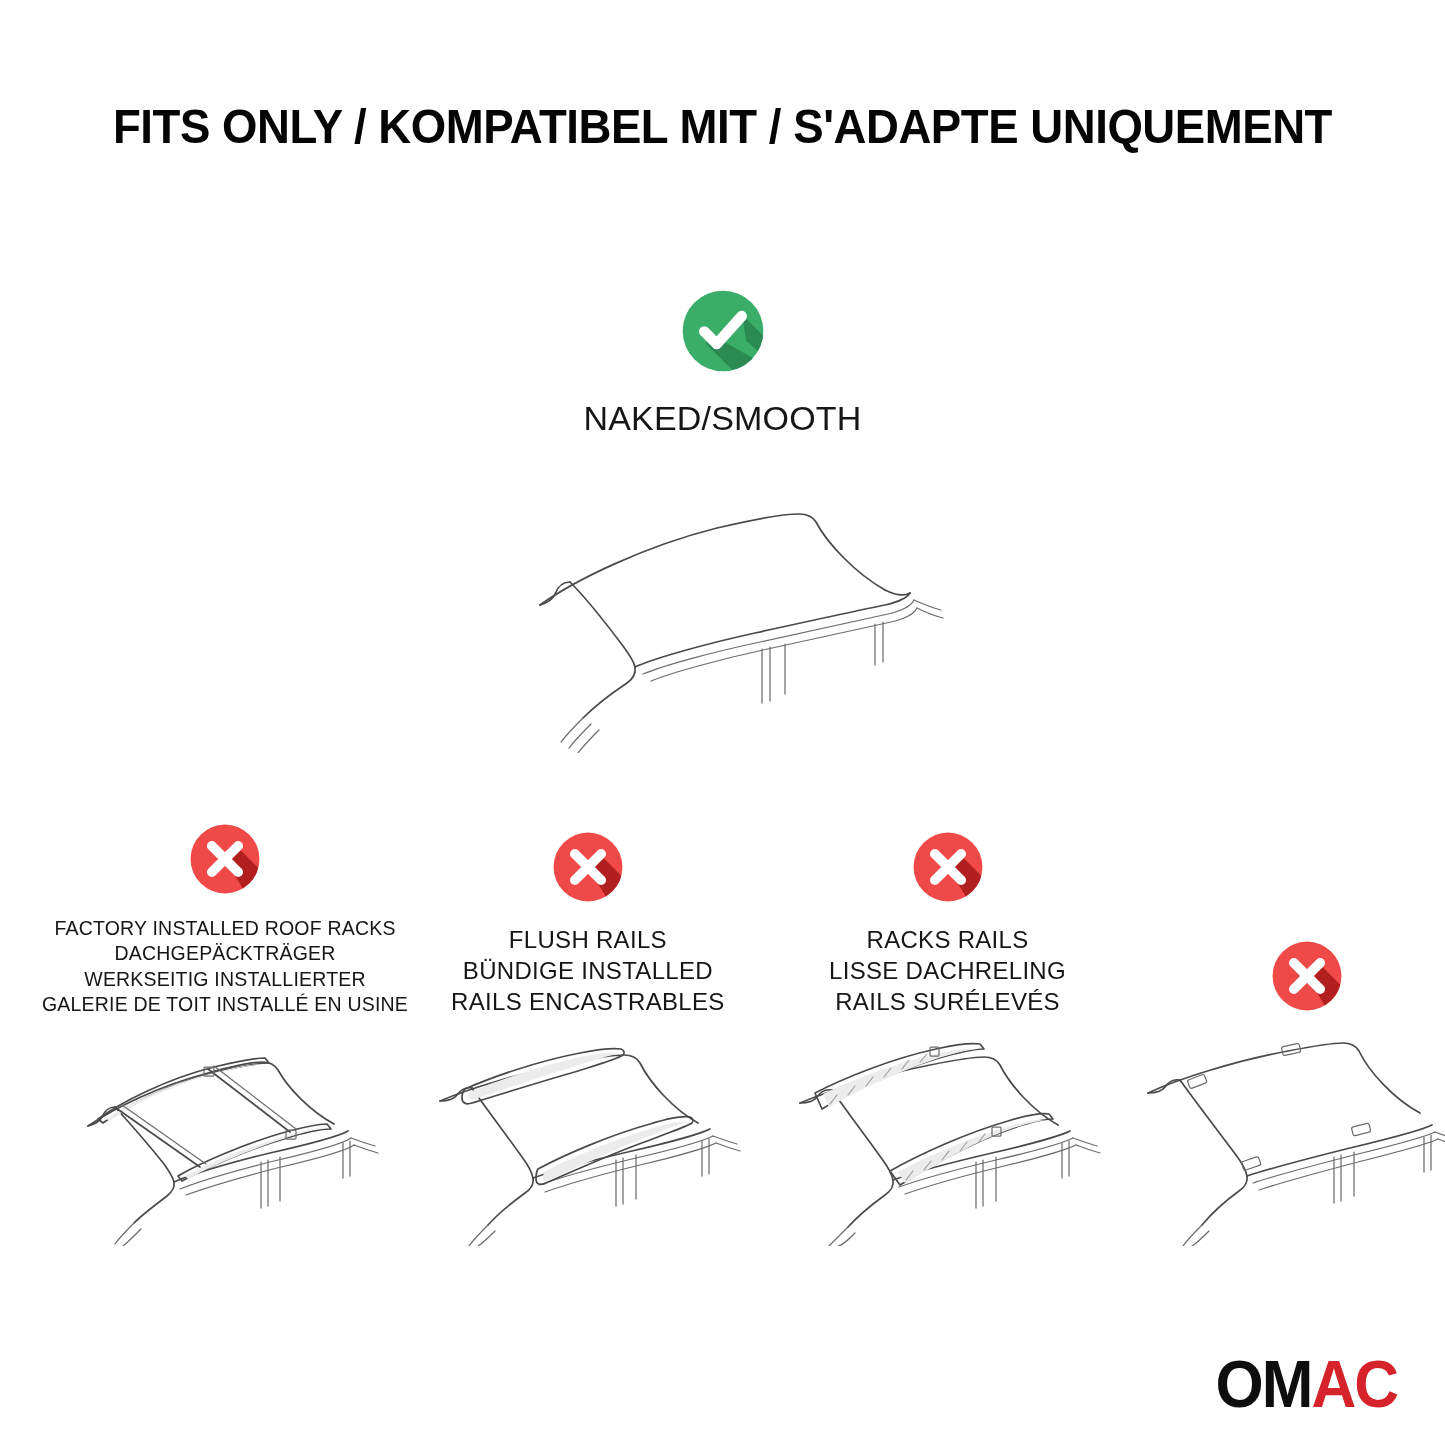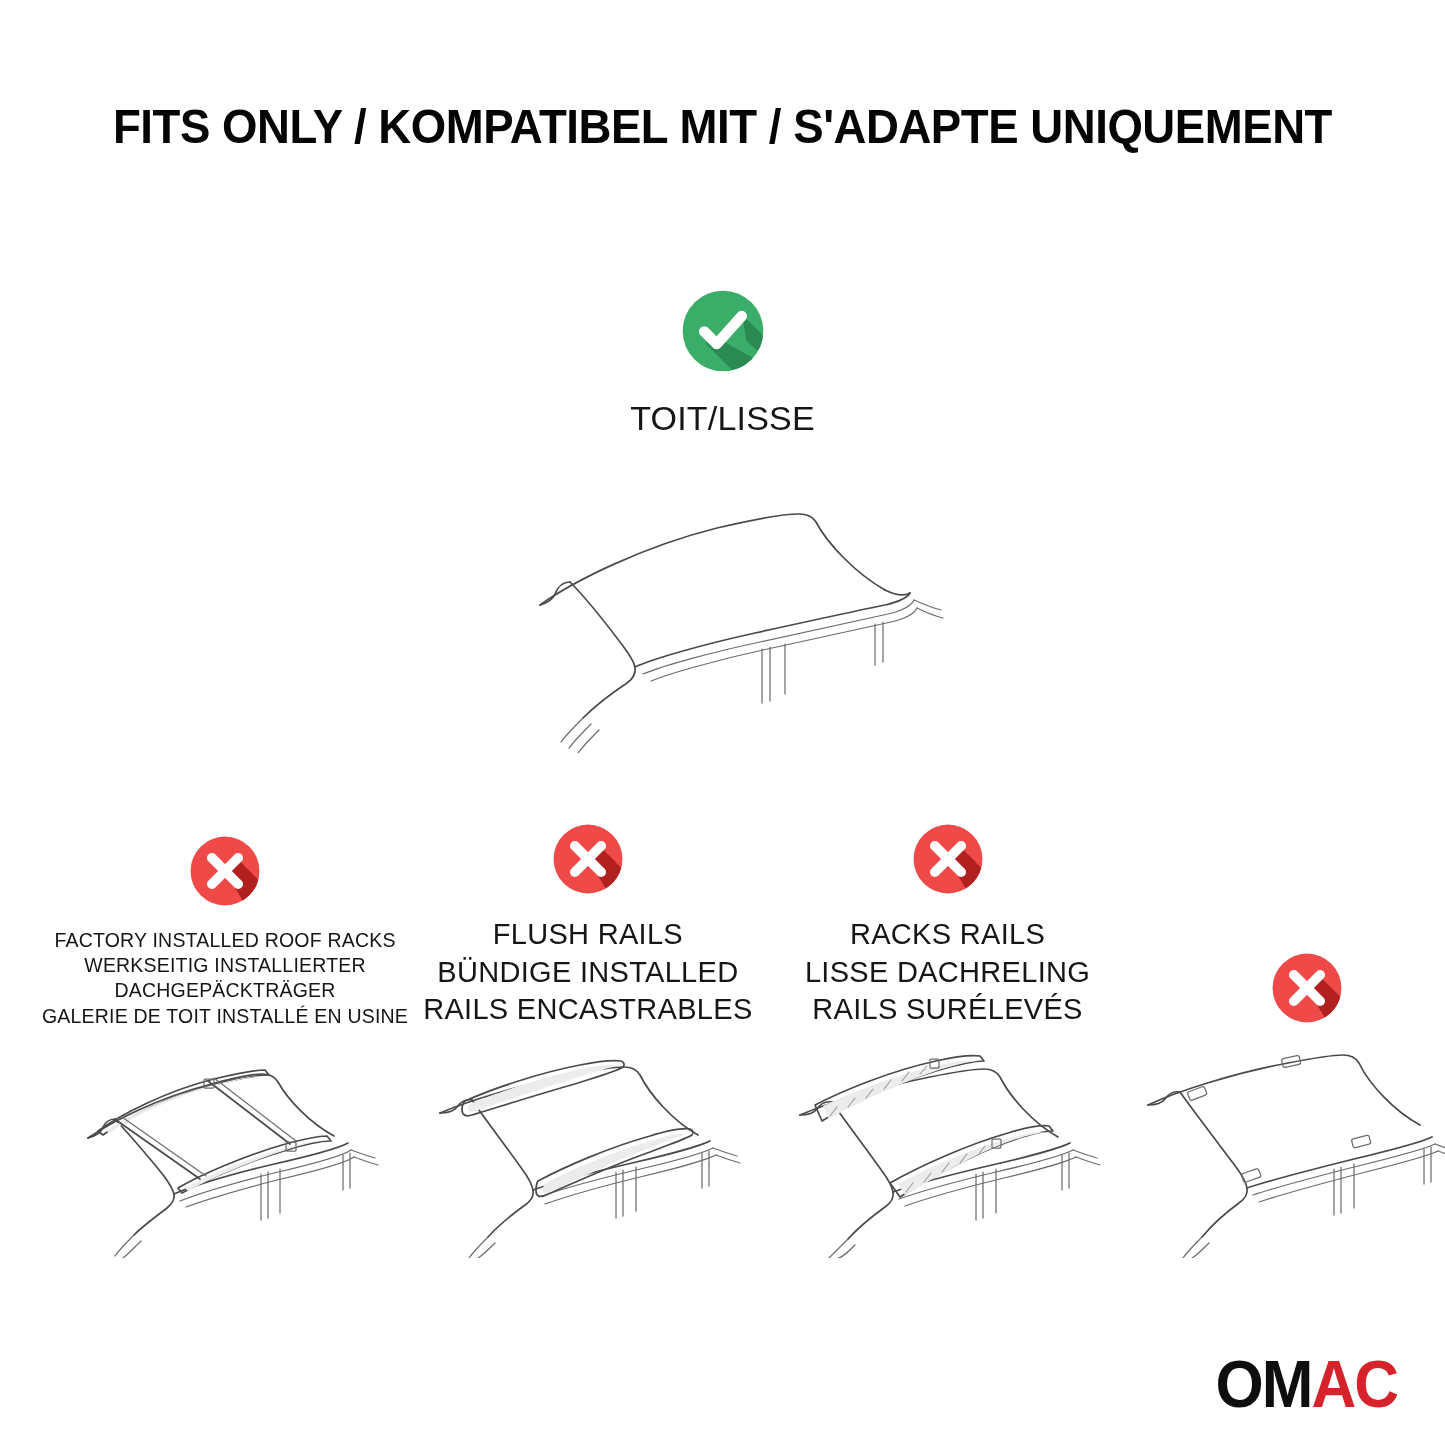--- a/index.html
+++ b/index.html
@@ -66,21 +66,21 @@
   .col{
     flex:1 1 0;
     display:flex;flex-direction:column;align-items:center;
   }
   .col .badge{width:82px;height:82px;}
   .col .badge svg{width:82px;height:82px;}
 
   .col-labels{
     margin-top:16px;
     text-align:center;
-    font-size:29px;
+    font-size:24px;
     font-weight:300;
     line-height:1.30;
     letter-spacing:0.3px;
     color:#161616;
   }
   .col-labels div{white-space:nowrap;}
   .col-labels.tight{font-size:19.5px;letter-spacing:0.2px;}
 
   .col-art{
     margin-top:14px;
@@ -125,21 +125,21 @@
       <circle cx="50" cy="50" r="42" fill="#3AAE68"></circle>
       <g clip-path="url(#clipGreen)">
         <polygon points="40,55 32,63 95,126 118,99" fill="#2A8A52"></polygon>
         <polygon points="70,33 95,58 118,99 74,60" fill="#2A8A52"></polygon>
       </g>
       <path d="M30.5,50.5 L43.5,63.5 L69.5,34.5" fill="none" stroke="#ffffff" stroke-width="11" stroke-linecap="round" stroke-linejoin="round"></path>
     </svg>
   </div>
 
   <div class="primary-labels">
-    <div>TOIT/LISSE</div>
+    <div>NAKED/SMOOTH</div>
   </div>
 </div>
 
 <div class="primary-art">
   <svg viewBox="0 0 540 255" xmlns="http://www.w3.org/2000/svg">
 
     <path class="roofline" d="M85,107 C120,82 190,48 262,30 C300,21 330,16 344,16 C352,16 358,19 361,24
                               C372,45 400,75 430,92"></path>
     <path class="roofline" d="M85,107 C92,105 98,101 100,96 C103,88 108,84 115,84"></path>
     <path class="roofline" d="M115,84 C126,95 150,124 168,148 C174,156 179,164 180,169"></path>
@@ -181,22 +181,22 @@
           <polygon points="50,50 65,35 125,95 95,125" fill="#B21F1F"></polygon>
         </g>
         <g stroke="#ffffff" stroke-width="12" stroke-linecap="round">
           <line x1="34" y1="34" x2="66" y2="66"></line>
           <line x1="66" y1="34" x2="34" y2="66"></line>
         </g>
       </svg>
     </div>
     <div class="col-labels tight">
       <div>FACTORY INSTALLED ROOF RACKS</div>
+      <div>DACHGEPÄCKTRÄGER</div>
       <div>WERKSEITIG INSTALLIERTER</div>
-      <div>DACHGEPÄCKTRÄGER</div>
       <div>GALERIE DE TOIT INSTALLÉ EN USINE</div>
     </div>
     <div class="col-art">
       <svg viewBox="0 0 355 215" xmlns="http://www.w3.org/2000/svg">
 
         <path class="roofline" d="M40,95 C65,78 110,55 160,42 C185,35 205,31 214,31 C222,31 227,34 230,39
                                   C240,57 262,80 286,93"></path>
         <path class="roofline" d="M40,95 C47,93 52,90 54,86 C57,79 61,76 67,76"></path>
         <path class="roofline" d="M67,76 C78,88 100,113 116,133 C121,140 125,147 126,151"></path>
         <path class="roofline" d="M126,151 C127,157 124,161 119,165 C110,172 95,183 86,192"></path>

